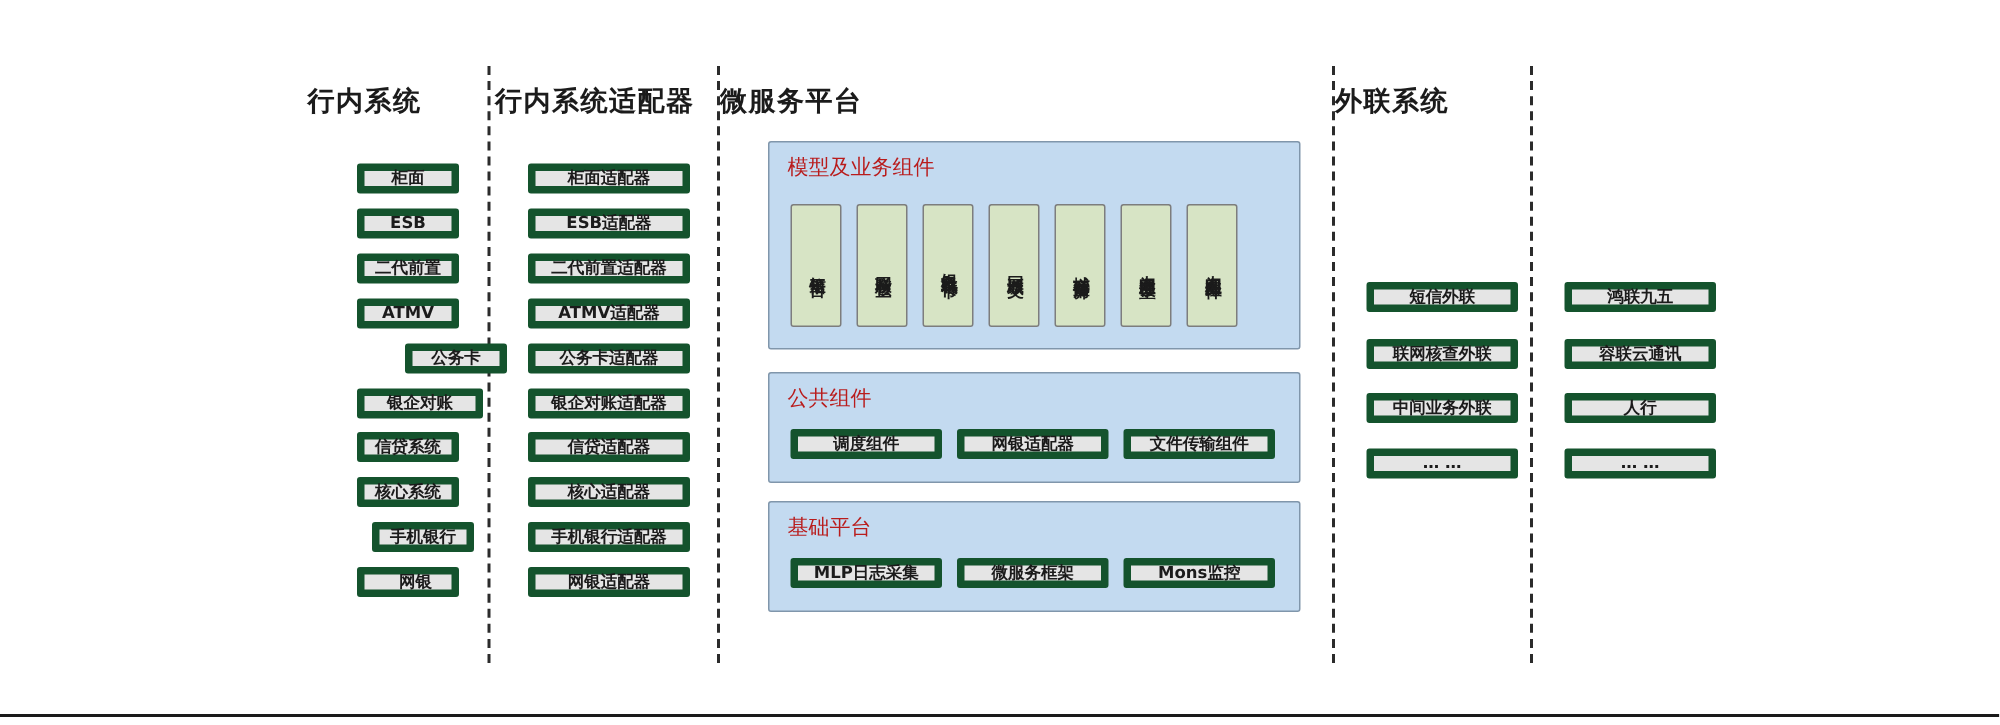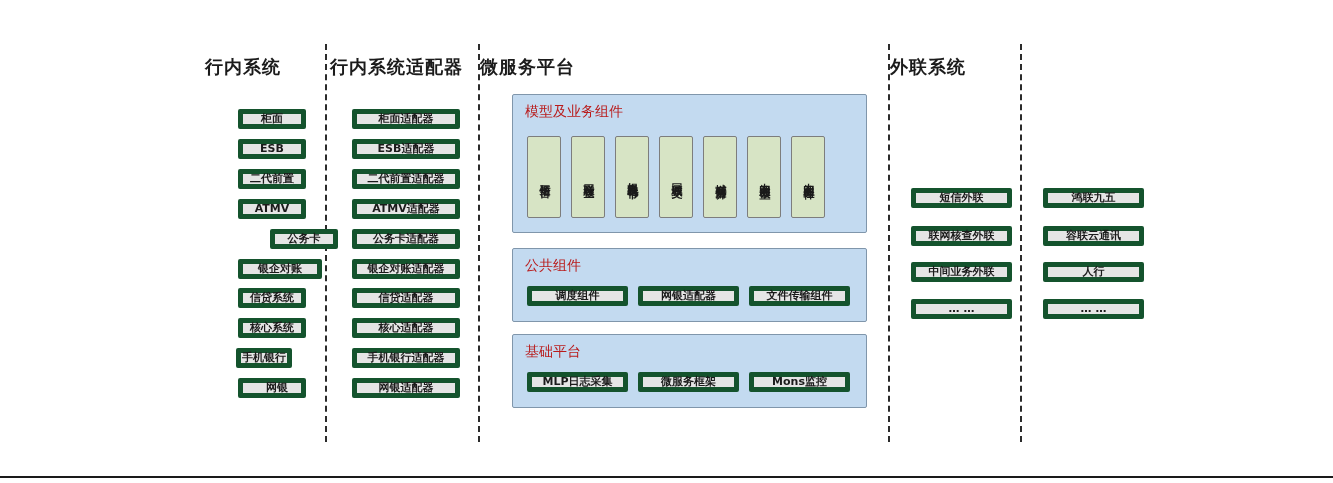--- a/index.html
+++ b/index.html
@@ -106,21 +106,21 @@
   <div class="col-title" style="left:480px; top:55px; width:406px;">微服务平台</div>
 
   <div class="node" style="left:238px; top:109px; width:68px; height:20px;">柜面</div>
   <div class="node" style="left:238px; top:139px; width:68px; height:20px;">ESB</div>
   <div class="node" style="left:238px; top:169px; width:68px; height:20px;">二代前置</div>
   <div class="node" style="left:238px; top:199px; width:68px; height:20px;">ATMV</div>
   <div class="node" style="left:238px; top:229px; width:68px; height:20px;margin-left:32px;">公务卡</div>
   <div class="node" style="left:238px; top:259px; width:84px; height:20px;">银企对账</div>
   <div class="node" style="left:238px; top:288px; width:68px; height:20px;">信贷系统</div>
   <div class="node" style="left:238px; top:318px; width:68px; height:20px;">核心系统</div>
-  <div class="node" style="left:236px; top:348px; width:56px; height:20px;">手机银行</div>
+  <div class="node" style="left:248px; top:348px; width:68px; height:20px;">手机银行</div>
   <div class="node" style="left:238px; top:378px; width:68px; height:20px;padding-left:10px;">网银</div>
 
   <div class="node" style="left:352px; top:109px; width:108px; height:20px;">柜面适配器</div>
   <div class="node" style="left:352px; top:139px; width:108px; height:20px;">ESB适配器</div>
   <div class="node" style="left:352px; top:169px; width:108px; height:20px;">二代前置适配器</div>
   <div class="node" style="left:352px; top:199px; width:108px; height:20px;">ATMV适配器</div>
   <div class="node" style="left:352px; top:229px; width:108px; height:20px;">公务卡适配器</div>
   <div class="node" style="left:352px; top:259px; width:108px; height:20px;">银企对账适配器</div>
   <div class="node" style="left:352px; top:288px; width:108px; height:20px;">信贷适配器</div>
   <div class="node" style="left:352px; top:318px; width:108px; height:20px;">核心适配器</div>

